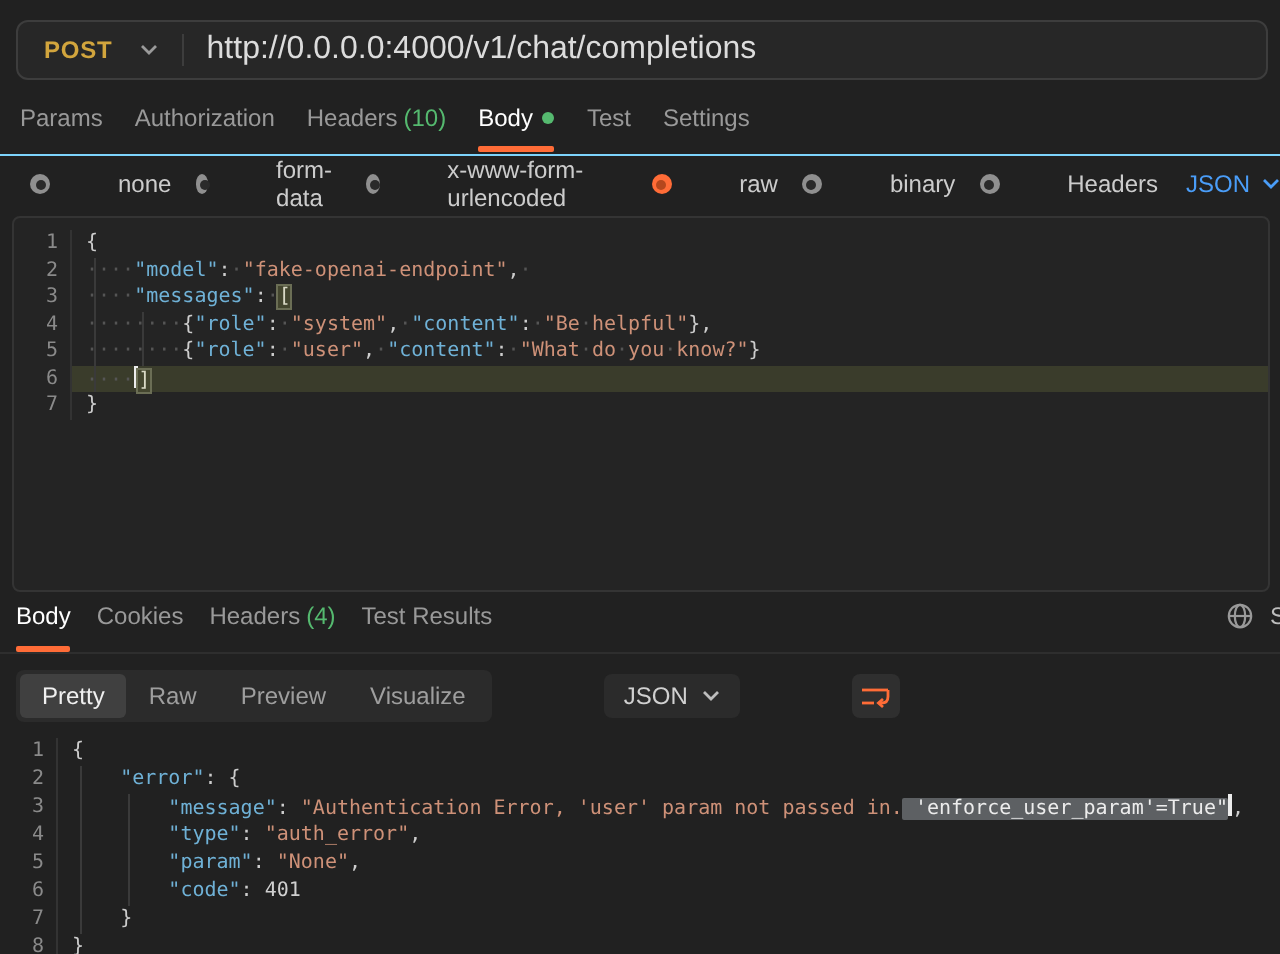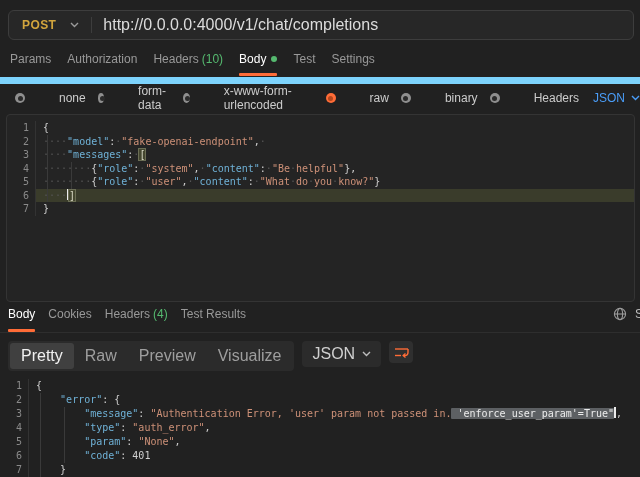--- a/index.html
+++ b/index.html
@@ -8,21 +8,21 @@
   
   .url-bar{margin:10px 6px 0 8px;height:28px;background:#272727;border:1px solid #3d3d3d;
     border-radius:6px;display:flex;align-items:center;text-align:right;}
   .method{color:#d2a53d;font-weight:bold;font-size:12px;letter-spacing:.4px;padding:0 14px 0 13px;cursor:pointer;}
   .method-chevron{margin-right:12px;cursor:pointer;display:flex;}
   .url-sep{width:1px;height:16px;background:#3d3d3d;margin-right:11px;}
   .url-text{color:#dcdcdc;font-size:16px;}
 
   
   .req-tabs{margin:8px 0 0 10px;height:21px;display:flex;align-items:center;font-size:12px;color:#999;}
-  .req-tabs-wrap{border-bottom:7px solid #7dd3fc;padding-bottom:8px;text-align:right;}
+  .req-tabs-wrap{border-bottom:1px solid #7dd3fc;padding-bottom:8px;text-align:right;}
   .tab{margin-right:16px;position:relative;cursor:pointer;white-space:nowrap;}
   .tab .count{color:#55b96f;margin-left:3px;}
   .tab.active{color:#fff;}
   .tab.active .underline{position:absolute;left:0;right:0;bottom:-10px;height:3px;background:#ff6c37;border-radius:1px;}
   .green-dot{display:inline-block;width:6px;height:6px;border-radius:50%;background:#55b96f;margin-left:5px;vertical-align:1px;}
 
   
   .modes{height:28px;display:flex;align-items:center;padding-left:15px;font-size:12px;color:#cccccc;}
   .mode{display:flex;align-items:center;margin-right:12px;cursor:pointer;gap:28px;}
   .radio{width:10px;height:10px;border-radius:50%;background:#8f8f8f;margin-right:6px;position:relative;}
@@ -55,21 +55,21 @@
   
   .resp-tabs-wrap{margin-top:3px;border-bottom:1px solid #2e2e2e;padding-bottom:9px;}
   .resp-tabs{margin-left:8px;height:18px;display:flex;align-items:center;font-size:12px;color:#999;}
   .resp-tabs .tab{margin-right:13px;}
   .resp-tabs .tab.active .underline{bottom:-11px;}
   .resp-right{margin-left:auto;display:flex;align-items:center;color:#9a9a9a;}
   .globe{display:flex;margin-right:8px;cursor:pointer;}
   .status-clip{width:5px;overflow:hidden;white-space:nowrap;font-size:12px;color:#bdbdbd;}
 
   
-  .resp-toolbar{margin:8px 0 0 8px;display:flex;align-items:flex-start;font-size:16px;}
+  .resp-toolbar{margin:8px 0 0 8px;display:flex;align-items:center;font-size:12px;gap:48px;}
   .seg-group{display:flex;background:#2b2b2b;border-radius:4px;padding:2px;}
   .seg{padding:4px 11px;color:#9e9e9e;border-radius:3px;cursor:pointer;white-space:nowrap;}
   .seg.active{background:#404040;color:#f0f0f0;}
   .json-btn{margin-left:8px;background:#2b2b2b;border-radius:4px;padding:4px 10px;color:#d0d0d0;display:flex;align-items:center;cursor:pointer;}
   .json-btn svg{margin-left:7px;}
   .wrap-btn{margin-left:8px;background:#2f2f2f;border-radius:4px;width:24px;height:22px;display:flex;align-items:center;justify-content:center;cursor:pointer;}
 </style>
 </head>
 <body>
 

